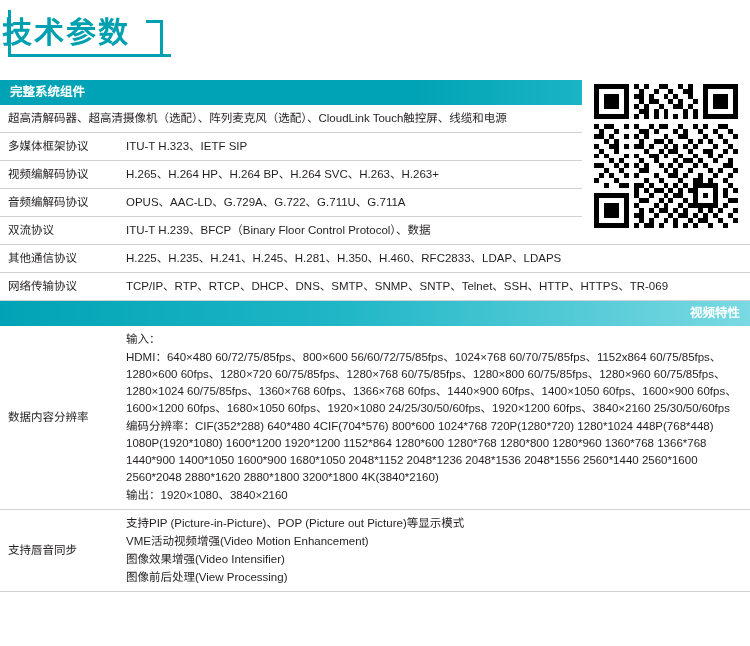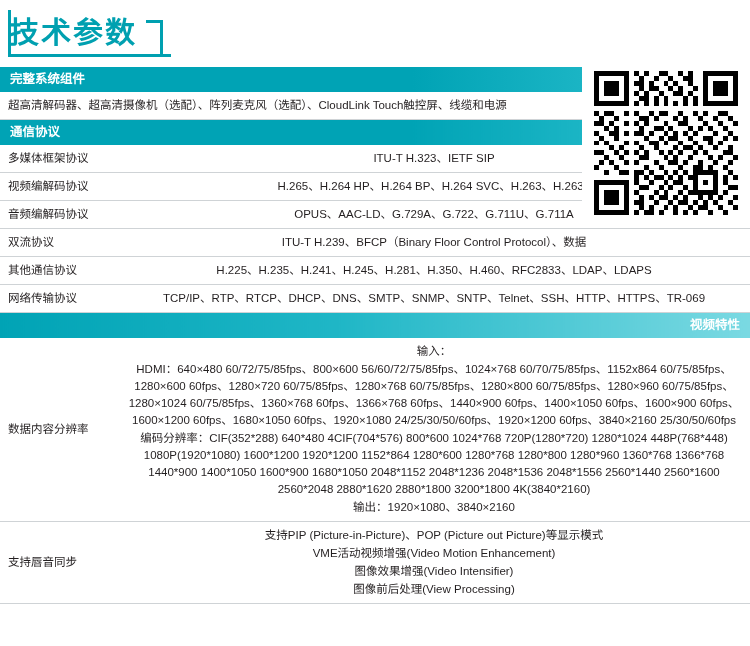--- a/index.html
+++ b/index.html
@@ -12,22 +12,22 @@
     height: 646px;
     font-family: "Liberation Sans", "DejaVu Sans", sans-serif;
     color: #231f20;
     position: relative;
     overflow: hidden;
   }
 
   
   .title-block {
     position: relative;
-    padding: 14px 0 0 9px;
-    height: 67px;
+    padding: 14px 0 0 2px;
+    height: 80px;
     box-sizing: border-box;
   }
   .page-title {
     font-size: 30px;
     font-weight: bold;
     color: #00a0b0;
     letter-spacing: 2px;
     display: inline-block;
     line-height: 38px;
     position: relative;
@@ -89,21 +89,20 @@
     background: linear-gradient(to right, #00a3b5 0%, #1fb6c6 45%, #7ad9e2 100%);
     text-align: right;
   }
 
   td.label {
     color: #231f20;
     font-size: 11.5px;
   }
   td.value {
     color: #231f20;
-    text-align: center;
   }
   td.full {
     color: #231f20;
   }
   .vblock { display: block; }
   .vblock + .vblock { margin-top: 1px; }
   .para { font-size: 11px; line-height: 16.5px; }
 
   
   .qr-box {
@@ -402,23 +401,20 @@
       </colgroup>
     <tbody>
 
       <tr class="section gradient">
         <td colspan="2">完整系统组件</td>
       </tr>
       <tr>
         <td colspan="2" class="full">超高清解码器、超高清摄像机（选配）、阵列麦克风（选配）、CloudLink Touch触控屏、线缆和电源</td>
       </tr>
 
-      <tr class="section gradient">
-        <td colspan="2">通信协议</td>
-      </tr>
       <tr>
         <td class="label">多媒体框架协议</td>
         <td class="value">ITU-T H.323、IETF SIP</td>
       </tr>
       <tr>
         <td class="label">视频编解码协议</td>
         <td class="value">H.265、H.264 HP、H.264 BP、H.264 SVC、H.263、H.263+</td>
       </tr>
       <tr>
         <td class="label">音频编解码协议</td>

